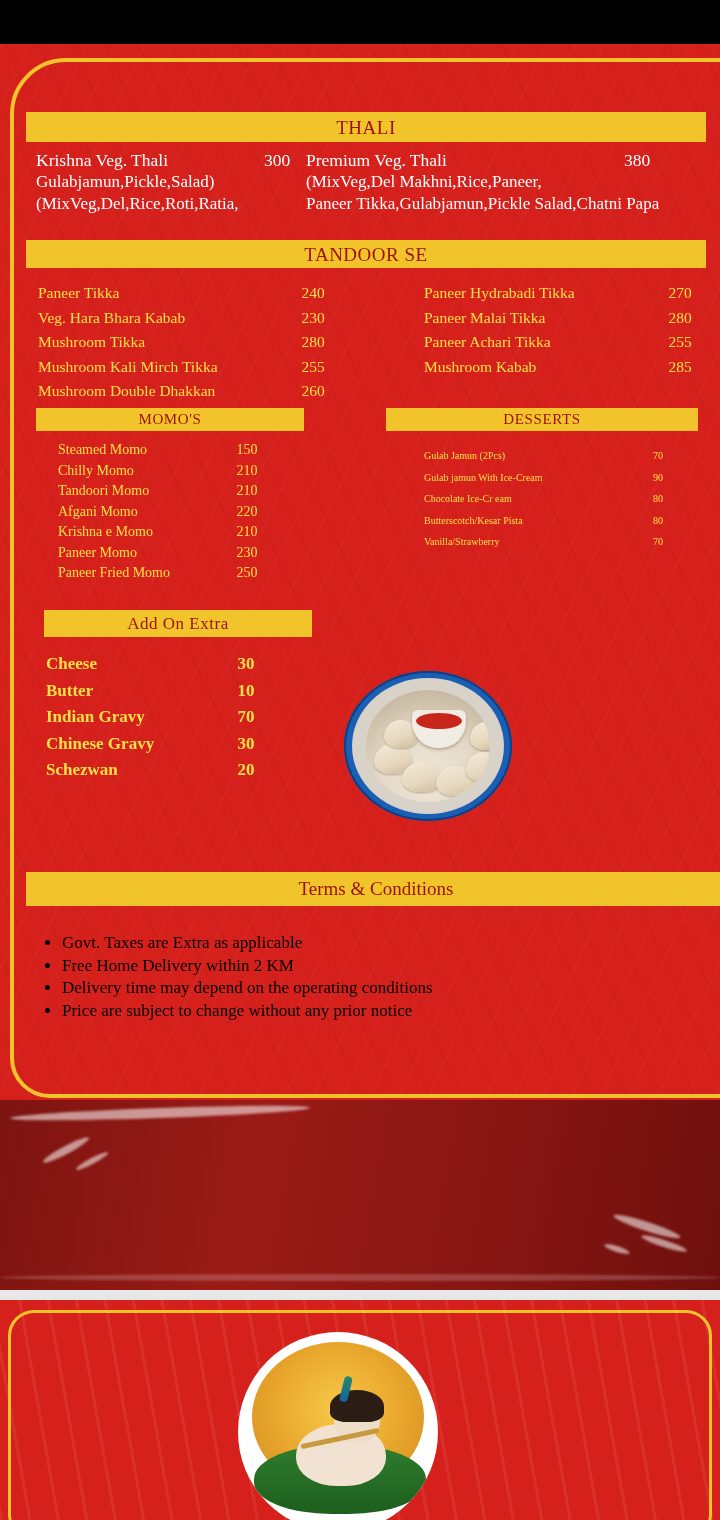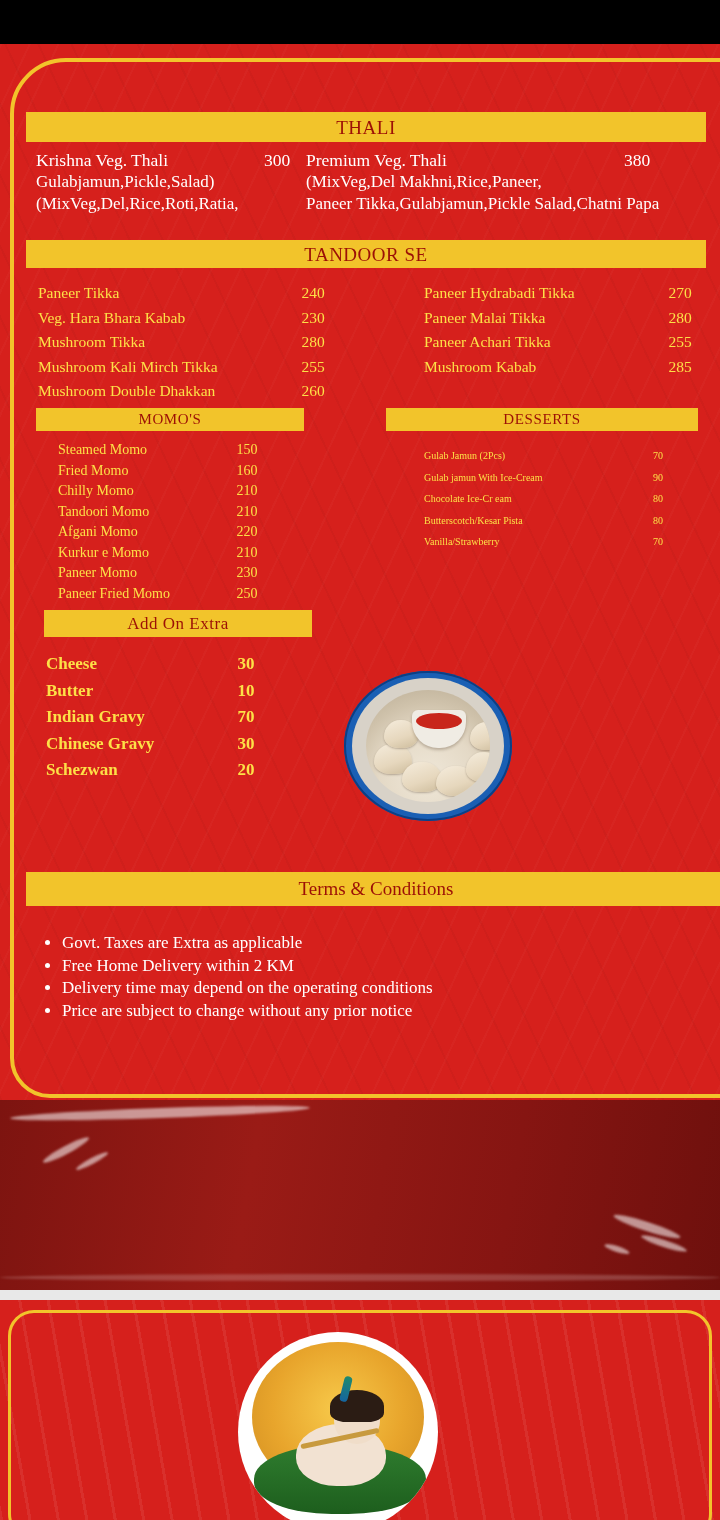--- a/index.html
+++ b/index.html
@@ -204,21 +204,21 @@
     display: flex;
     align-items: center;
     justify-content: center;
     padding-left: 0;
   }
   .terms-list {
     position: absolute;
     left: 44px;
     top: 888px;
     width: 620px;
-    color: #ffffff;
+    color: #000000;
     font-size: 17px;
     line-height: 1.27;
   }
   .terms-list li { margin-bottom: 1px; }
   .terms-list ul { margin: 0; padding-left: 18px; }
   .taxes-note {
     position: absolute;
     right: 40px;
     top: 1052px;
     color: #ffffff;
@@ -414,37 +414,33 @@
       <div class="banner small" style="left:386px; top:364px; width:312px; height:23px;">
         <span>DESSERTS</span>
       </div>
 
       <div class="list momo-list" style="left:46px; top:398px; width:270px;">
         <div class="row">
           <span class="nm">Steamed Momo</span>
           <span class="pr">150</span>
         </div>
         <div class="row">
-          <span class="nm">Fried Momo</span>
-          <span class="pr">160</span>
-        </div>
-        <div class="row">
           <span class="nm">Chilly Momo</span>
           <span class="pr">210</span>
         </div>
         <div class="row">
           <span class="nm">Tandoori Momo</span>
           <span class="pr">210</span>
         </div>
         <div class="row">
           <span class="nm">Afgani Momo</span>
           <span class="pr">220</span>
         </div>
         <div class="row">
-          <span class="nm">Kurkur  e Momo</span>
+          <span class="nm">Krishna  e Momo</span>
           <span class="pr">210</span>
         </div>
         <div class="row">
           <span class="nm">Paneer Momo</span>
           <span class="pr">230</span>
         </div>
         <div class="row">
           <span class="nm">Paneer Fried Momo</span>
           <span class="pr">250</span>
         </div>

